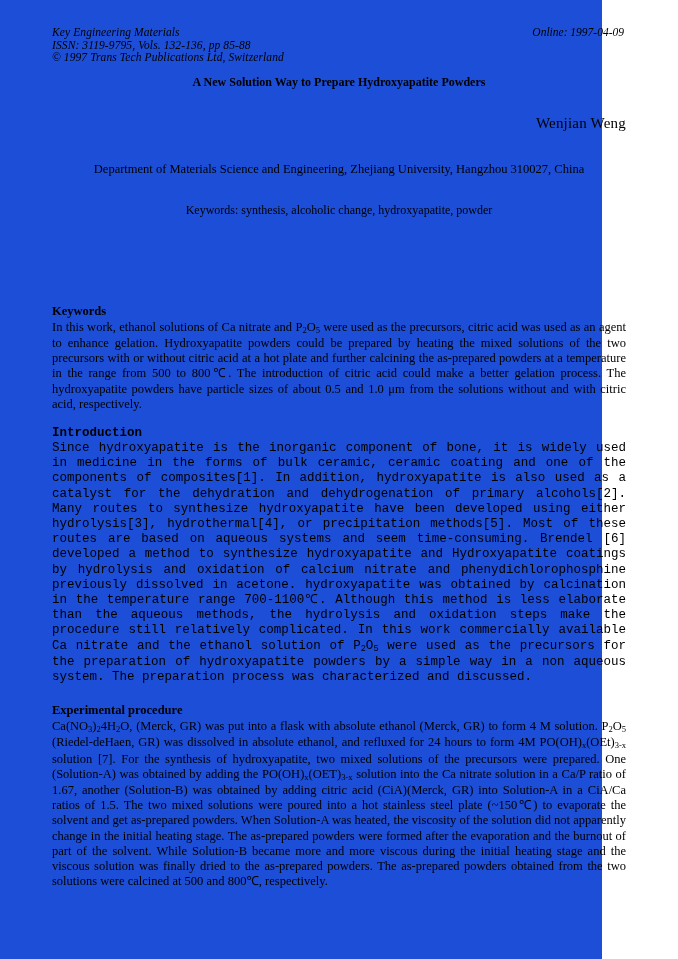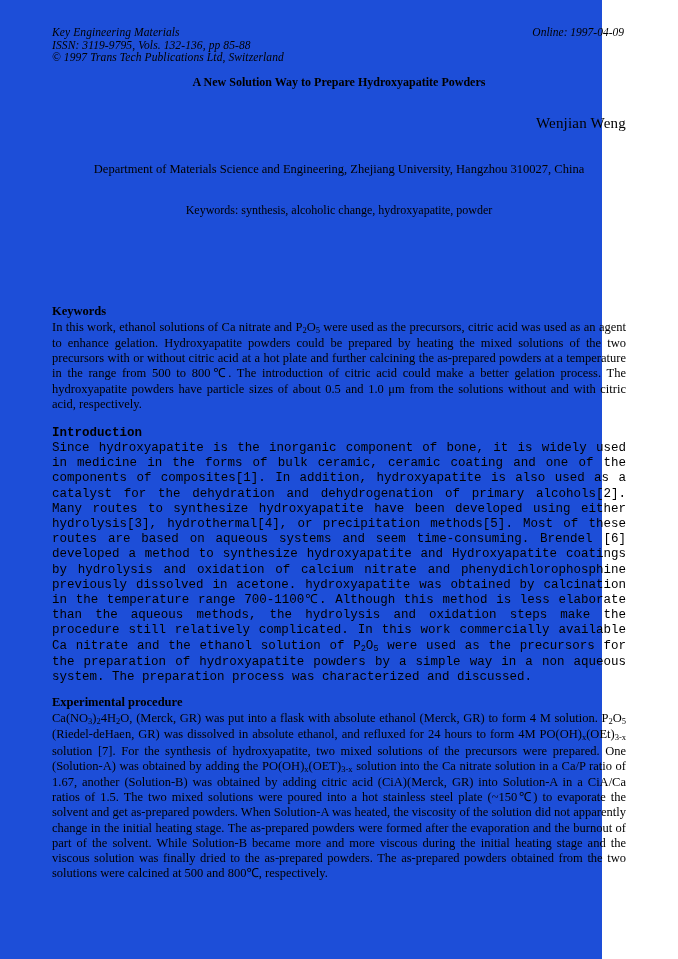--- a/index.html
+++ b/index.html
@@ -84,21 +84,21 @@
   }
   .para {
     font-size: 12.5px;
     line-height: 15.2px;
     text-align: justify;
     text-justify: inter-word;
     margin: 0;
   }
   .abstract-wrap { margin-top: 86px; }
   .intro-wrap { margin-top: 14px; font-family: Liberation Mono, monospace; }
-  .exp-wrap { margin-top: 10px; }
+  .exp-wrap { margin-top: 18px; }
   sub { font-size: 8.5px; vertical-align: baseline; position: relative; top: 2px; }
 </style>
 </head>
 <body>
 
 <div class="page">
   <div class="content">
 
     <div class="header-row">
       <div class="journal-block">

